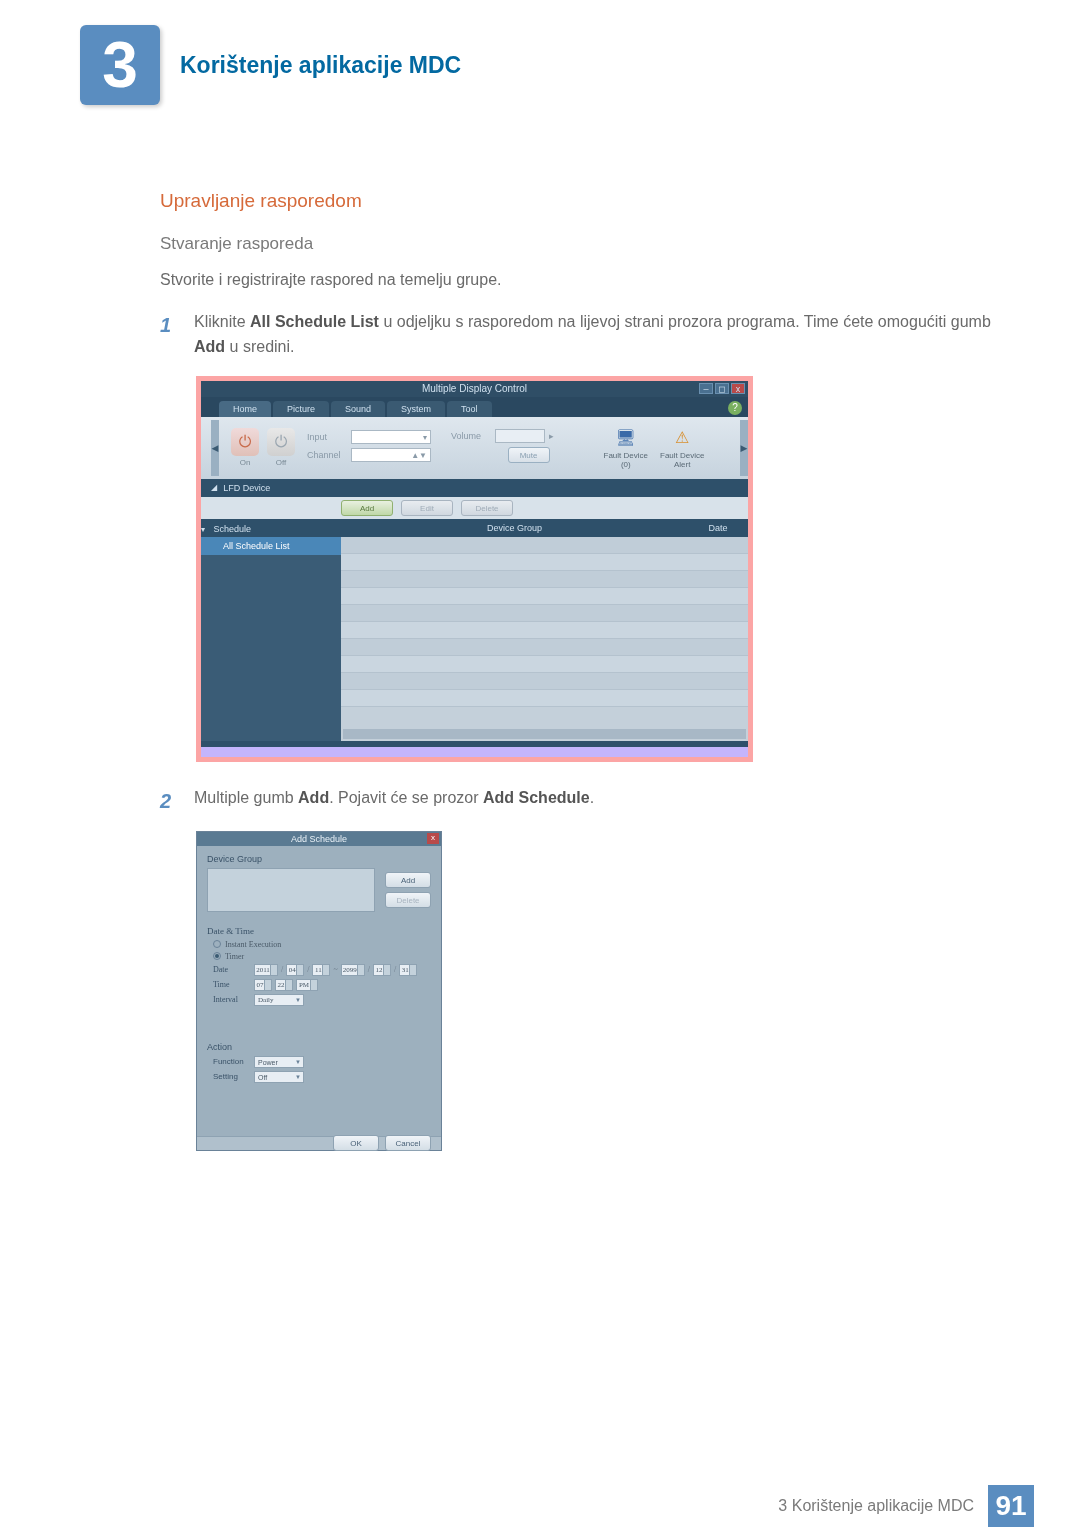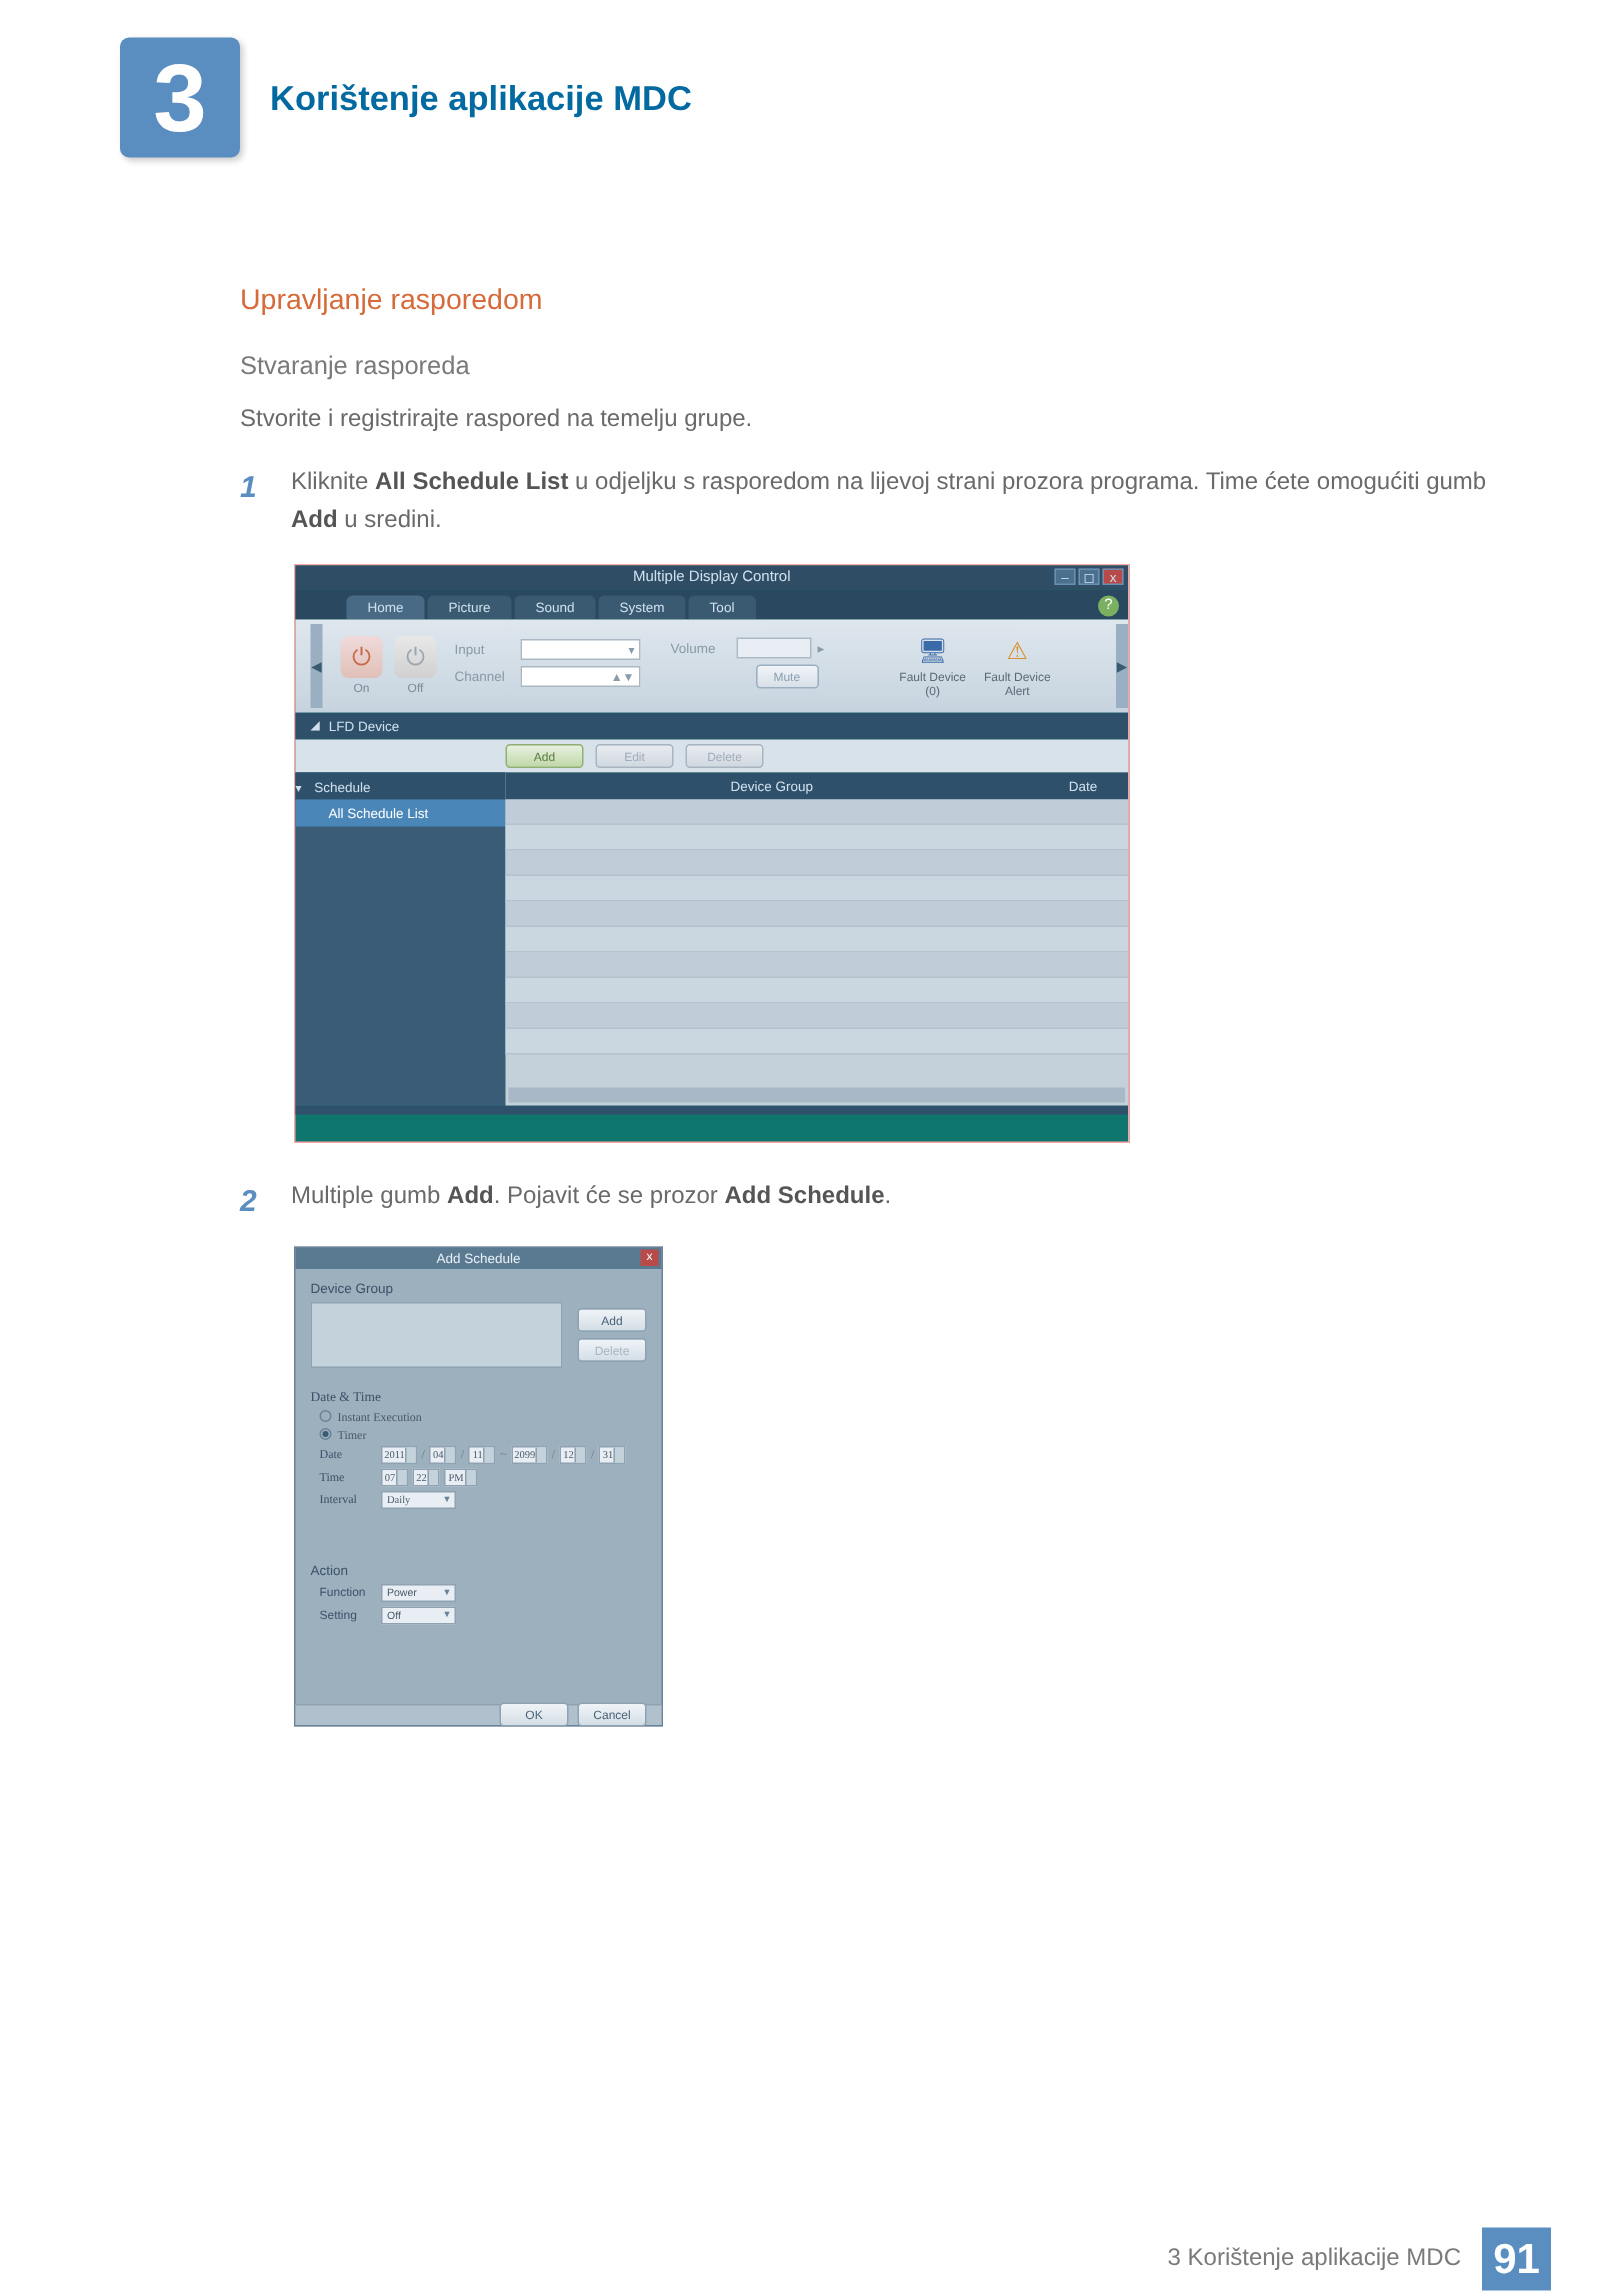--- a/index.html
+++ b/index.html
@@ -81,22 +81,22 @@
     font-style: italic;
     font-size: 20px;
     font-weight: bold;
     min-width: 18px;
   }
   .numlist-text b { color: #555; }
   .screenshot1 {
     margin: 16px 0 24px 36px;
     width: 557px;
     height: 386px;
-    background: #0f766e;
-    border: 1px solid #fca5a5;
+    background: #c4b5fd;
+    border: 5px solid #fca5a5;
     position: relative;
     font-size: 10px;
     color: #cfe0ee;
   }
   .ss1-titlebar {
     height: 16px;
     background: #2f4e66;
     text-align: center;
     line-height: 16px;
     font-size: 10px;
@@ -114,21 +114,21 @@
     border: 1px solid #6a90b0;
     font-size: 9px;
     text-align: center;
     line-height: 10px;
   }
   .ss1-tabs {
     display: flex;
     height: 20px;
     background: #2a4860;
     align-items: flex-end;
-    padding-left: 34px;
+    padding-left: 18px;
   }
   .ss1-tab {
     padding: 3px 14px;
     background: #3a5a72;
     border-radius: 4px 4px 0 0;
     margin-right: 2px;
     font-size: 9px;
   }
   .ss1-tab.active { background: #486a84; }
   .ss1-help {

